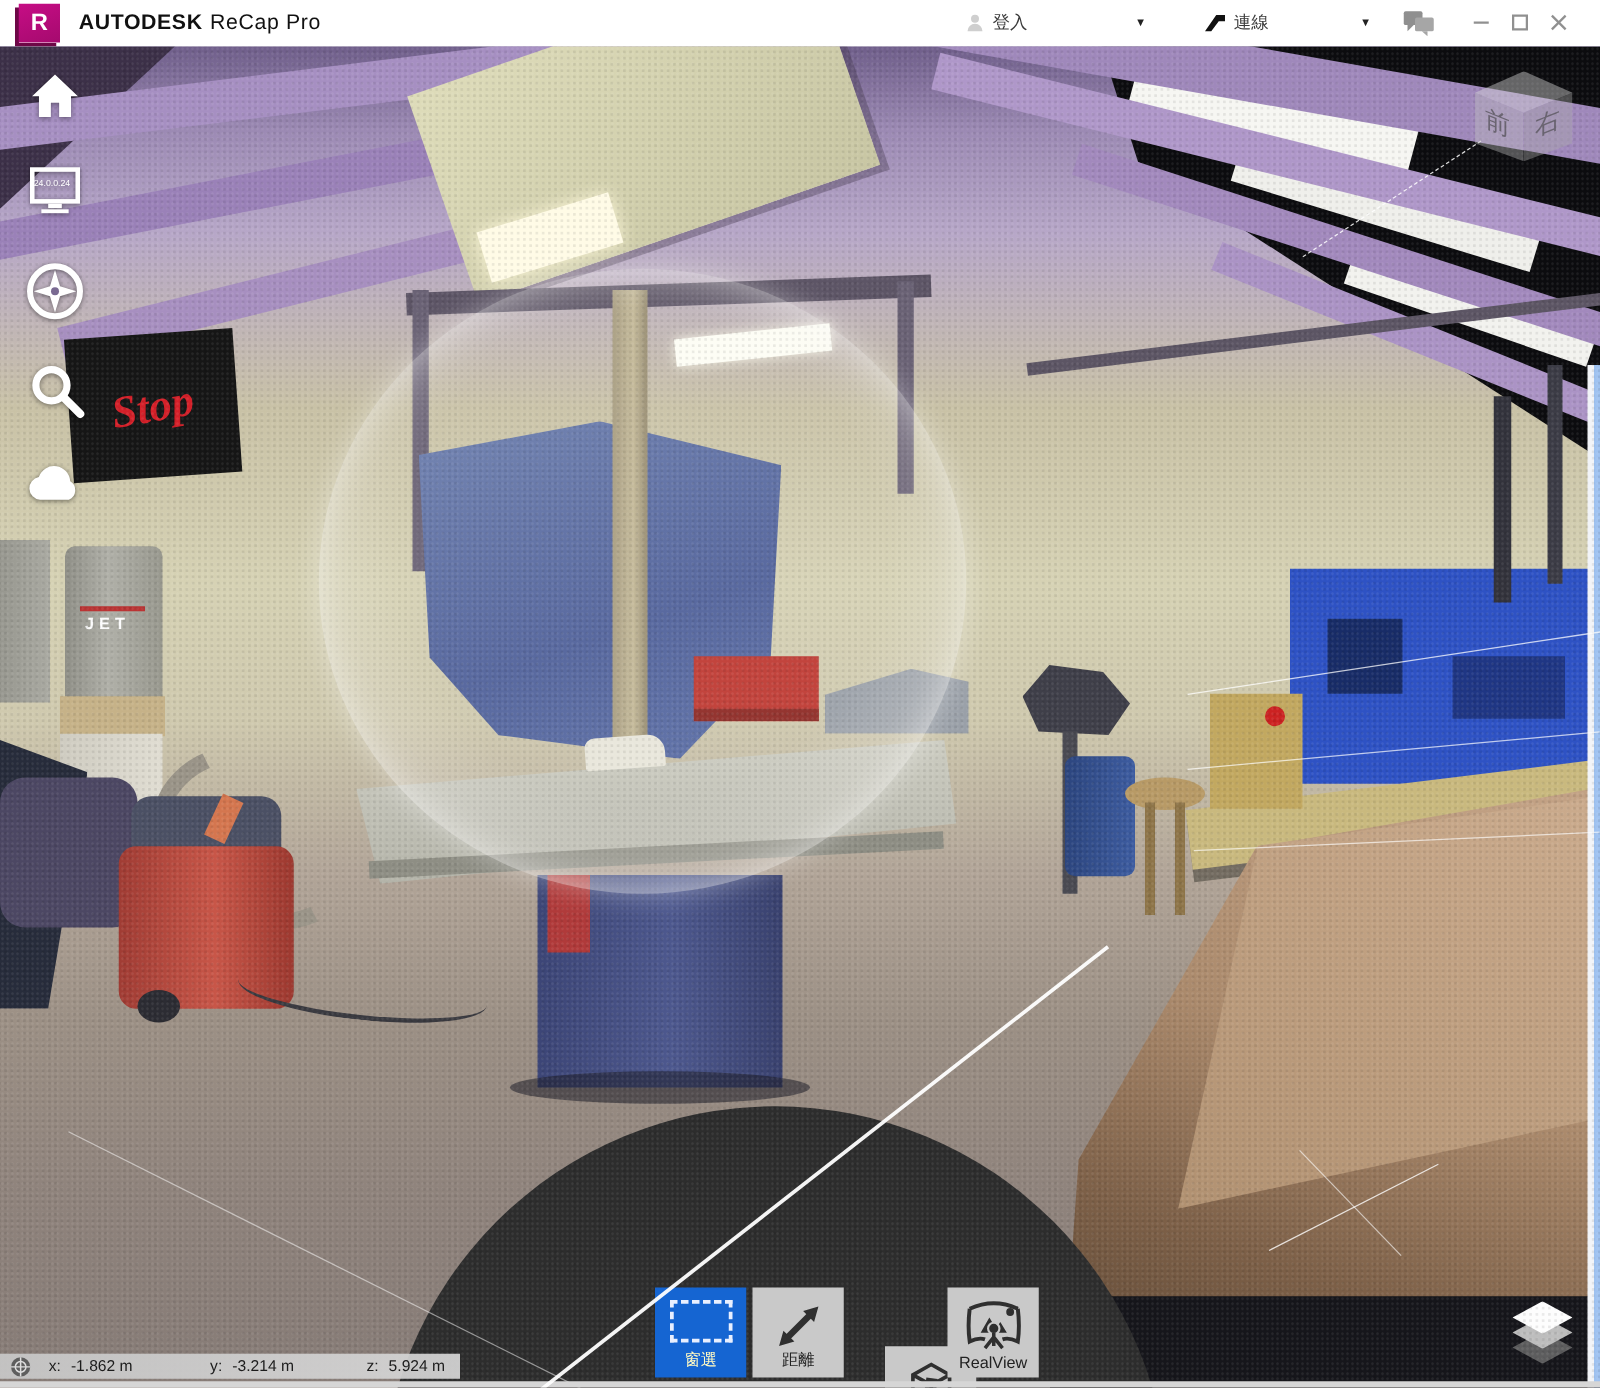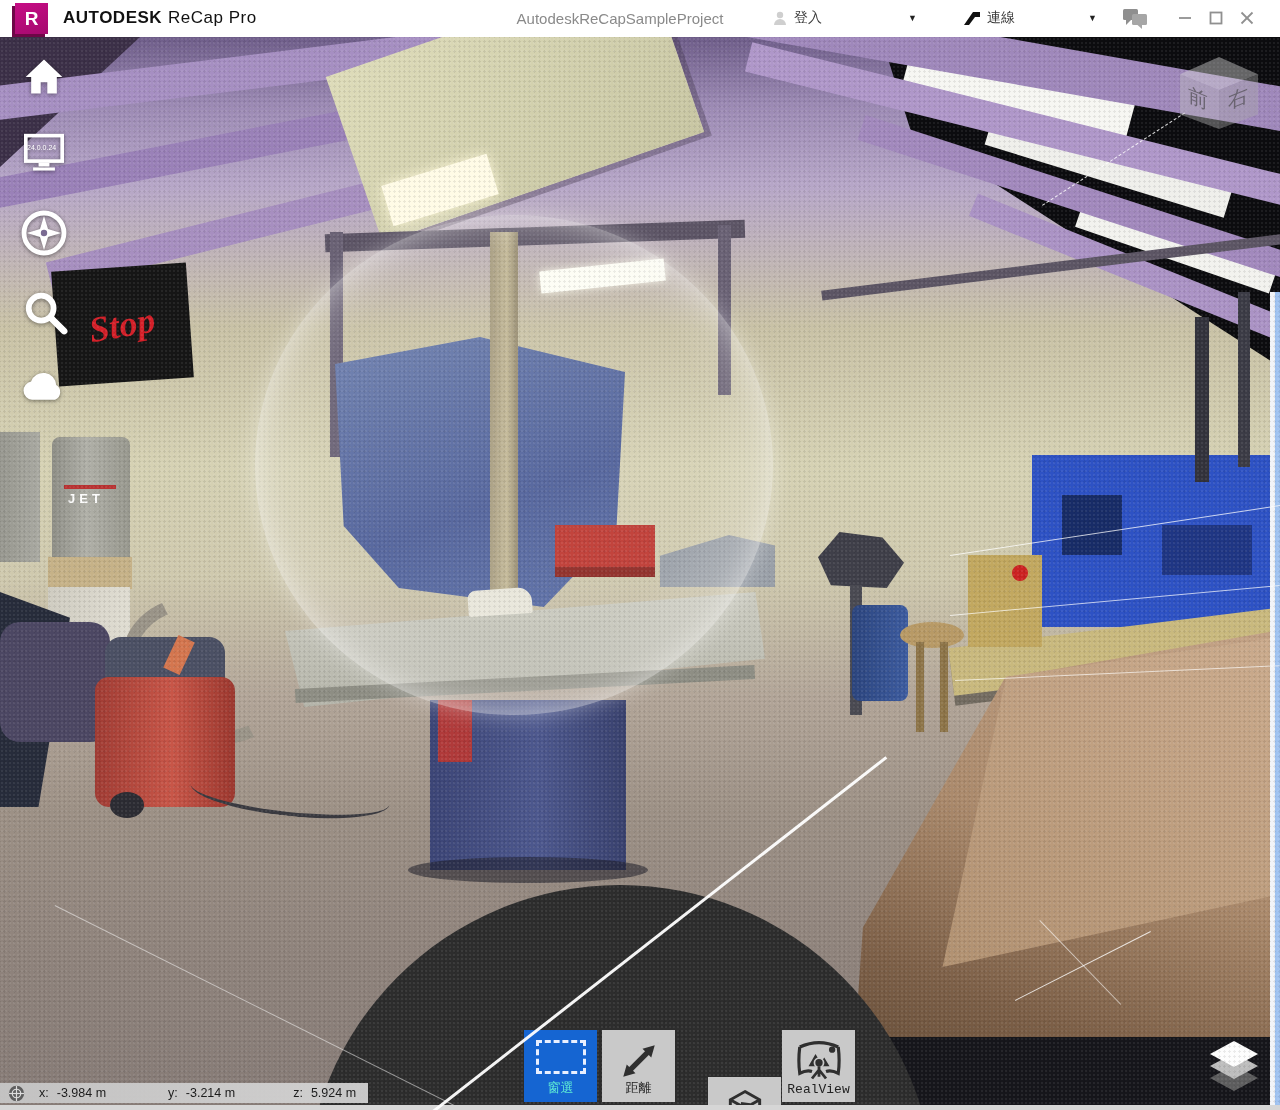--- a/index.html
+++ b/index.html
@@ -37,21 +37,21 @@
   
   #statusbar{left:0;top:1046px;width:368px;height:20px;z-index:10;display:flex;align-items:center;
     background:linear-gradient(90deg,rgba(200,200,200,.92),rgba(214,214,214,.92));
     font-size:12.5px;color:#1c1c1c;}
   #statusbar .lab{margin-left:14px;}
   #statusbar .val{margin-left:8px;}
   
   .bbtn{position:absolute;top:993px;width:73px;height:72px;z-index:10;display:flex;flex-direction:column;
     align-items:center;justify-content:flex-end;padding-bottom:5px;box-sizing:border-box;font-size:13px;}
   .bbtn.gray{background:#c9c9c9;color:#222;}
-  .bbtn.blue{background:#1565d2;color:#5eead4;text-align:right;}
+  .bbtn.blue{background:#1565d2;color:#fef9c3;text-align:right;}
   .bico{position:absolute;top:10px;left:50%;transform:translateX(-50%);}
   
   .diam{position:absolute;width:48px;height:26px;clip-path:polygon(50% 0,100% 50%,50% 100%,0 50%);}
 </style>
 </head>
 <body>
 
 <div id="viewport" class="abs">
 
   <div class="shape" style="left:0;top:0;width:140px;height:130px;background:#3c3048;clip-path:polygon(0 0,100% 0,0 100%);"></div>
@@ -196,40 +196,40 @@
   </div>
   <div class="bbtn gray" style="left:708px;margin-top:47px;">
     <svg class="bico" width="44" height="44" viewBox="0 0 24 24">
         <path fill="none" stroke="#2f2f2f" stroke-width="1.6" d="M12 2.5 20 7v9l-8 4.5L4 16V7zM4 7l8 4.5L20 7M12 11.5V20.5"></path>
         <rect x="9.5" y="8.5" width="5" height="5" fill="#2f2f2f" transform="rotate(8 12 11)"></rect>
         <circle cx="17.5" cy="17.5" r="4.6" fill="#2f2f2f"></circle>
         <line x1="15.5" y1="19.5" x2="19.5" y2="15.5" stroke="#fff" stroke-width="1.6"></line>
       </svg>
     <span>範圍框</span>
   </div>
-  <div class="bbtn gray" style="left:782px;font-family:Liberation Mono, monospace;">
+  <div class="bbtn gray" style="left:758px;">
     <svg class="bico" width="46" height="42" viewBox="0 0 26 24">
         <path fill="none" stroke="#2f2f2f" stroke-width="1.8" d="M2 4 Q13 -1 24 4 M2 4 Q1 12 2 19 Q6 17 9 18 M24 4 Q25 12 24 19 Q20 17 17 18"></path>
         <path fill="#2f2f2f" d="M7 15 11 8l3 5 2-3 3 5z"></path>
         <circle cx="13" cy="13" r="2.6" fill="#2f2f2f" stroke="#c9c9c9" stroke-width="1"></circle>
         <circle cx="20.5" cy="5.5" r="1.8" fill="#2f2f2f"></circle>
         <path stroke="#2f2f2f" stroke-width="1.6" d="M13 15v6 M13 17l-4 5 M13 17l4 5"></path>
       </svg>
     <span>RealView</span>
   </div>
 
   <div id="statusbar" class="abs">
     <svg width="17" height="17" viewBox="0 0 20 20" style="margin-left:8px;">
         <circle cx="10" cy="10" r="9" fill="#5e5e5e"></circle>
         <circle cx="10" cy="10" r="5" fill="none" stroke="#ddd" stroke-width="1.4"></circle>
         <line x1="10" y1="1" x2="10" y2="19" stroke="#ddd" stroke-width="1.4"></line>
         <line x1="1" y1="10" x2="19" y2="10" stroke="#ddd" stroke-width="1.4"></line>
       </svg>
     <span class="lab">x:</span>
-    <span class="val">-3.984 m</span>
+    <span class="val">-1.862 m</span>
     <span class="lab" style="margin-left:62px;">y:</span>
     <span class="val">-3.214 m</span>
     <span class="lab" style="margin-left:58px;">z:</span>
     <span class="val">5.924 m</span>
   </div>
 
   <div class="abs" style="left:1206px;top:1000px;width:56px;height:60px;">
     <div class="diam" style="left:4px;top:28px;background:#6f6f6f;opacity:.8;"></div>
     <div class="diam" style="left:4px;top:16px;background:#bdbdbd;"></div>
     <div class="diam" style="left:4px;top:4px;background:#fdfdfd;"></div>
@@ -238,21 +238,20 @@
   <div class="shape" style="left:0;top:1068px;width:1280px;height:5px;background:#d6d6d6;z-index:11;"></div>
 </div>
 
 <div id="titlebar" class="abs">
   <div id="logo" class="abs">
       <span>R</span>
     </div>
   <div id="brand" class="abs">
     <span class="b">AUTODESK</span><span class="p">ReCap Pro</span>
   </div>
-  <div id="project" class="abs">AutodeskReCapSampleProject</div>
 
   <div class="abs tb-ic" style="left:772px;">
     <svg width="16" height="16" viewBox="0 0 16 16">
         <circle cx="8" cy="5" r="3.2" fill="#cfcfcf"></circle>
         <path fill="#cfcfcf" d="M2 15a6 6 0 0 1 12 0z"></path>
       </svg>
     <span>登入</span>
   </div>
   <div class="abs tb-ic caret" style="left:908px;">▼</div>
 

